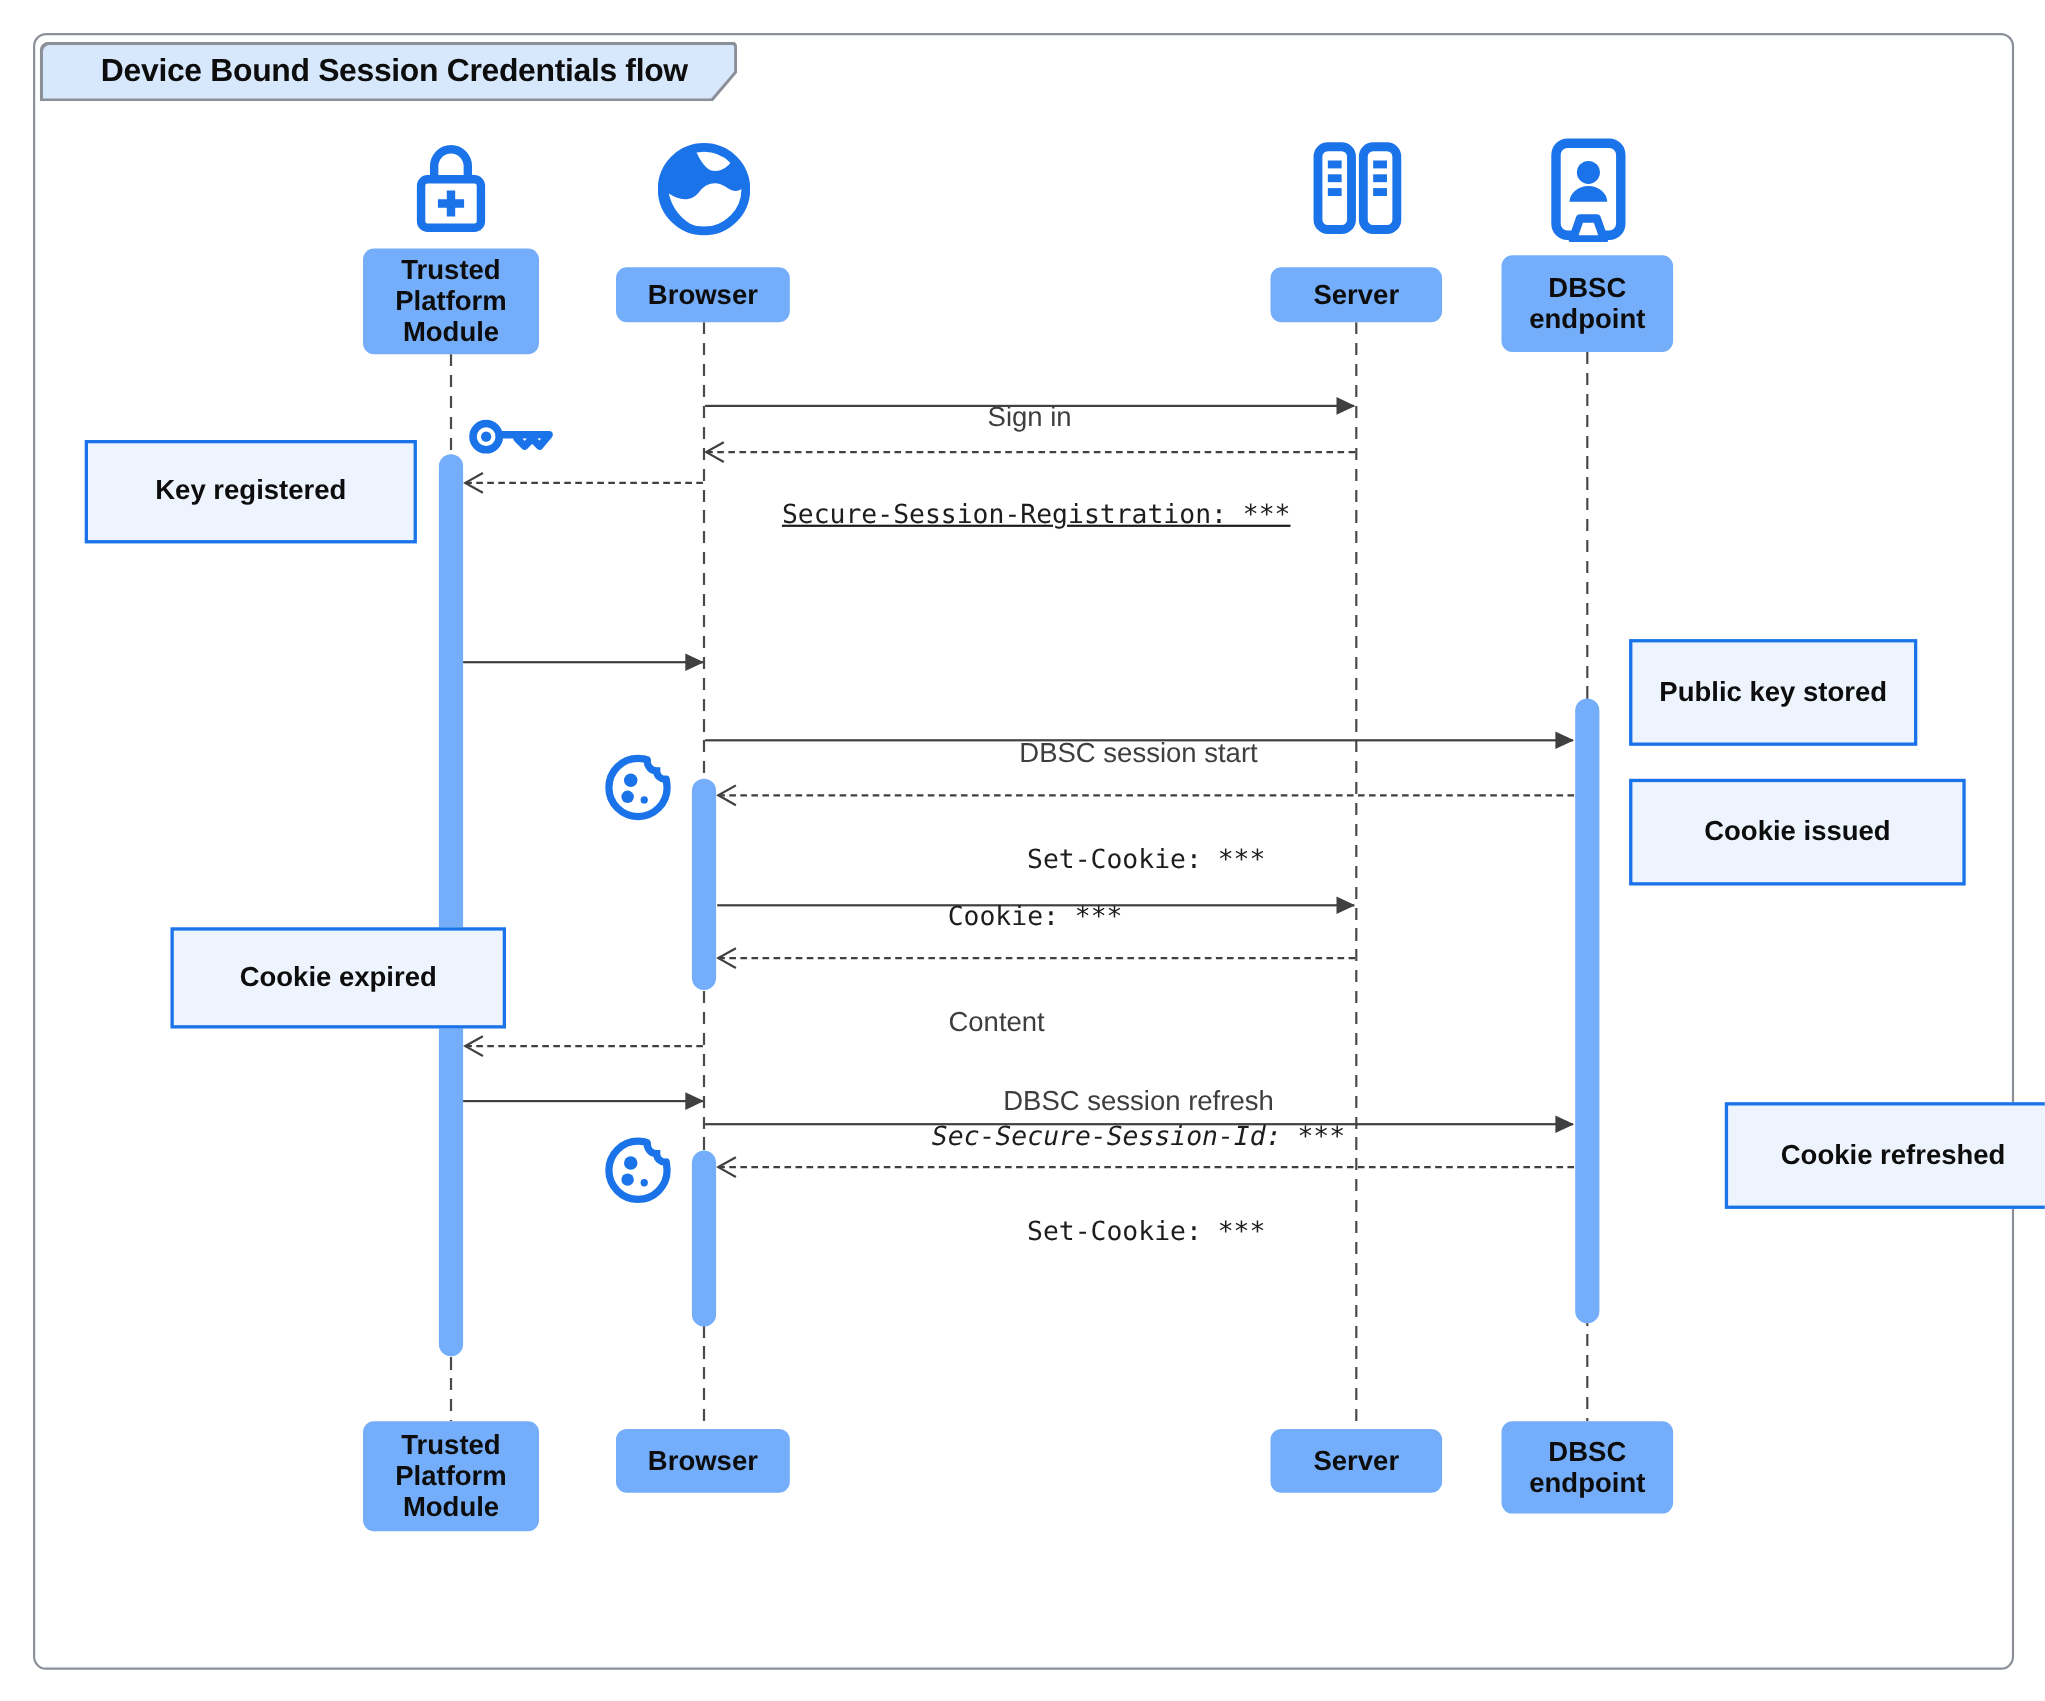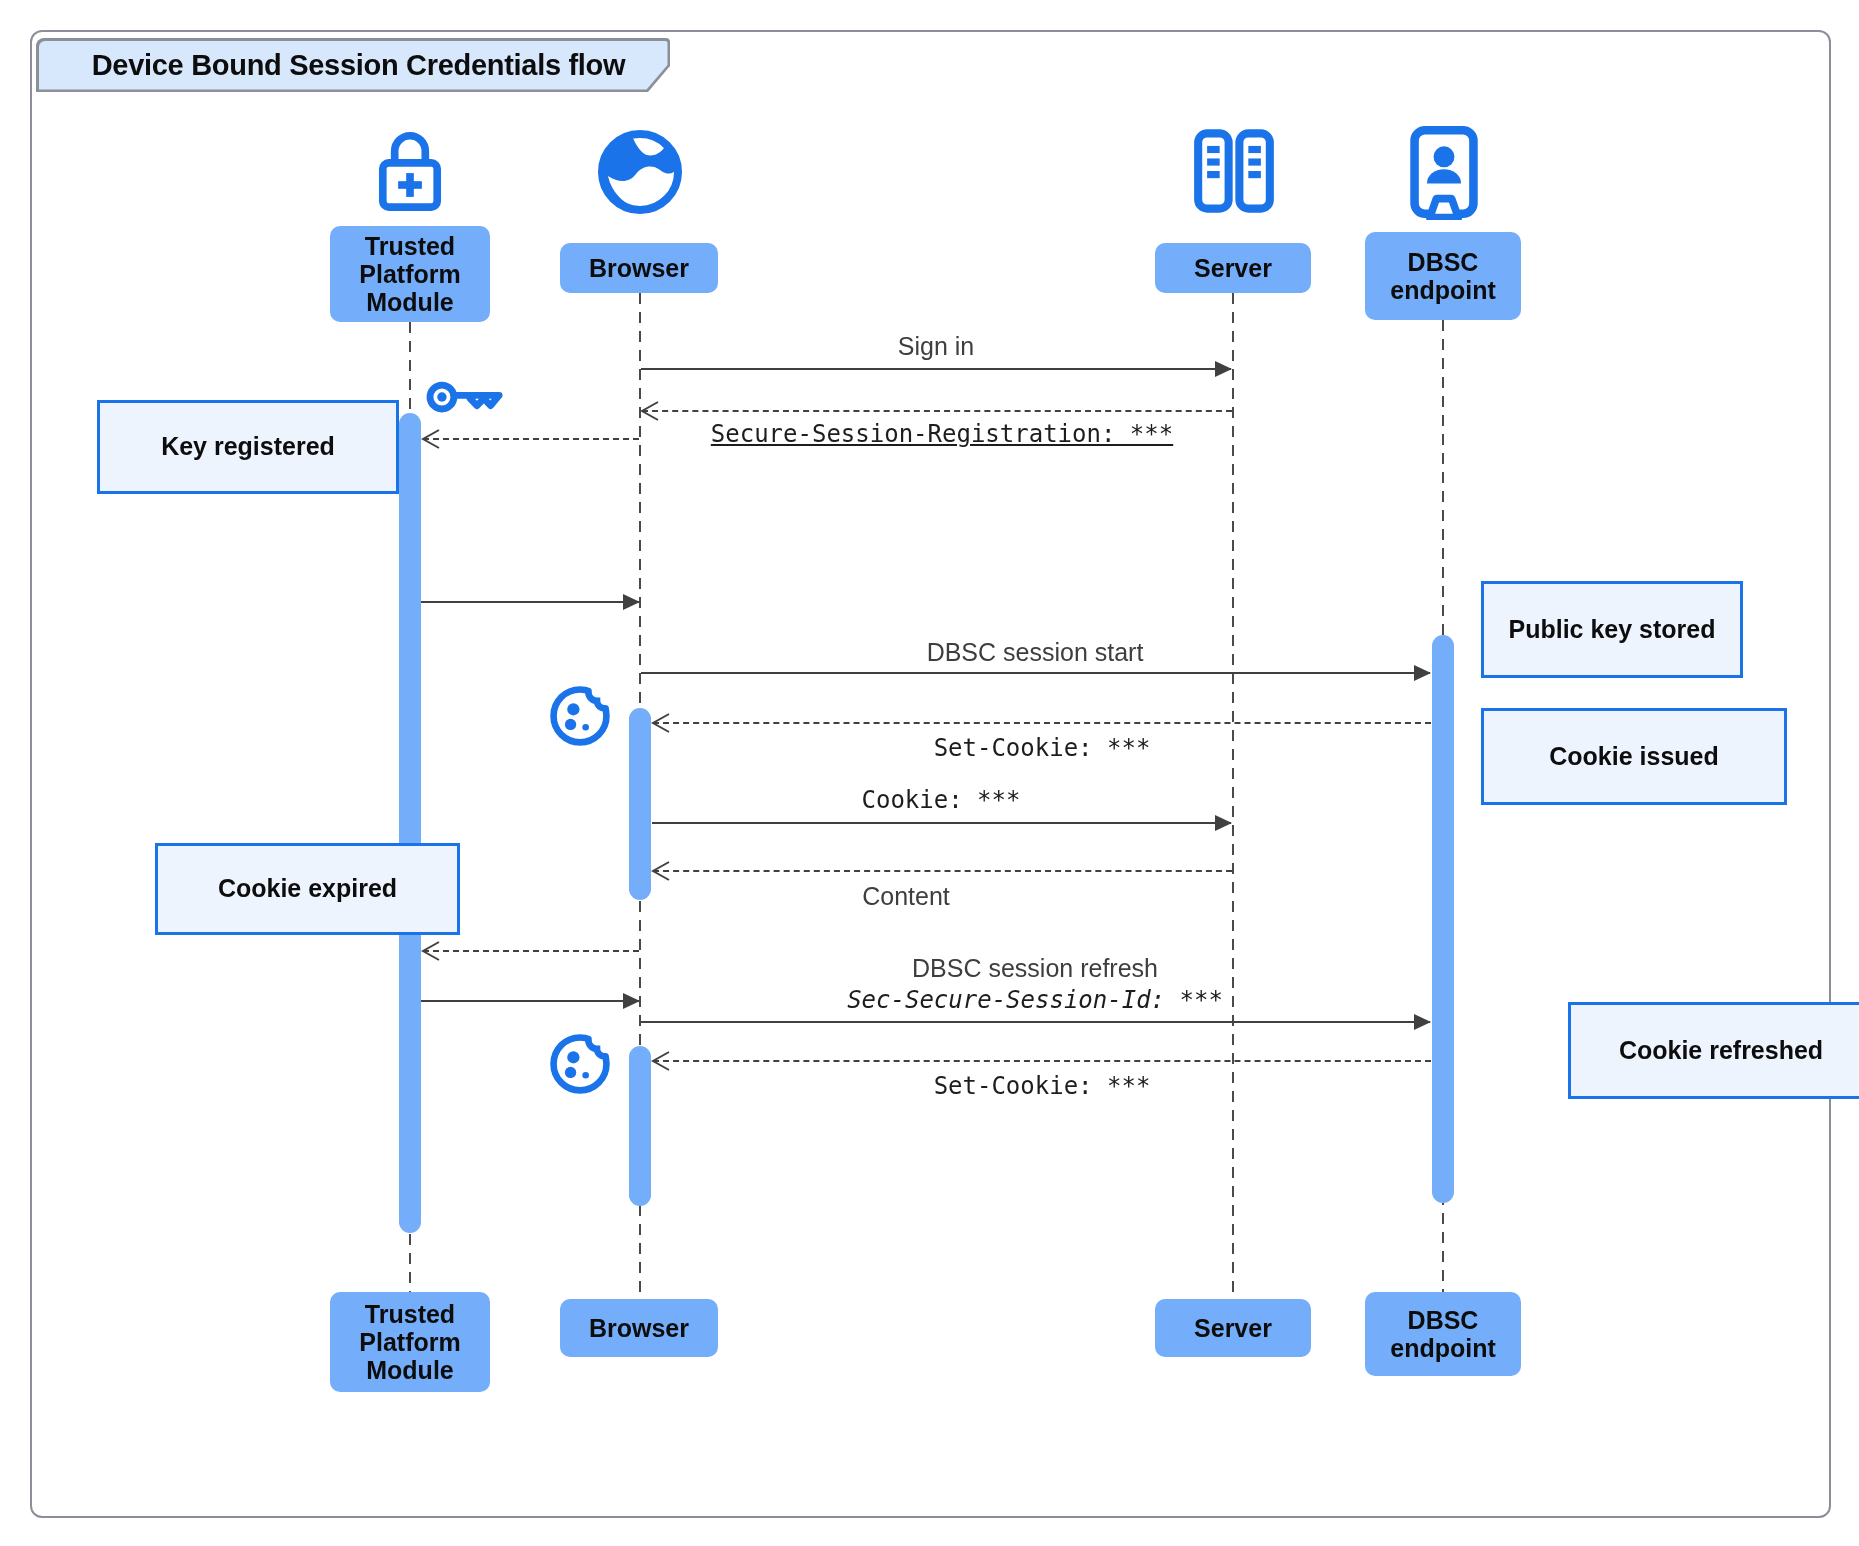--- a/index.html
+++ b/index.html
@@ -33,21 +33,21 @@
   
   .note{position:absolute;background:var(--note-fill);border:3.5px solid var(--note-border);display:flex;align-items:center;justify-content:center;
     text-align:center;font-weight:bold;font-size:25px;color:#0d0d0d;line-height:1.25;z-index:5;box-sizing:border-box;}
   
   .msg{position:absolute;height:0;border-top:2px solid var(--line);z-index:3;}
   .msg.dashed{border-top-style:dashed;}
   .head-solid-right{position:absolute;right:-1px;top:-9px;width:0;height:0;
     border-left:17px solid var(--line);border-top:8px solid transparent;border-bottom:8px solid transparent;}
   .head-open-left{position:absolute;left:-2px;top:-12px;width:20px;height:22px;z-index:3;}
   
-  .mlabel{position:absolute;transform:translateX(-50%);white-space:nowrap;z-index:4;font-size:25px;color:#3e3e3e;}
+  .mlabel{position:absolute;transform:translateX(-50%);white-space:nowrap;z-index:4;font-size:25px;color:#3e3e3e;margin-top:33px;}
   .mlabel.mono{font-family:"DejaVu Sans Mono","Liberation Mono",monospace;color:#1d1d1d;font-size:24px;}
   .icon{position:absolute;z-index:6;}
   svg{display:block;}
 </style>
 </head>
 <body>
 
 <div class="canvas">
 
   <div class="frame"></div>
@@ -140,21 +140,21 @@
     </svg>
   </div>
   <div class="msg dashed" style="left:423px;top:438px;width:216px;">
     <span class="head-open-left">
       <svg width="20" height="22" viewBox="0 0 20 22">
           <path d="M18 2 L2 11 L18 20" fill="none" stroke="#404040" stroke-width="2"></path>
         </svg>
     </span>
   </div>
 
-  <div class="note" style="left:77px;top:400px;width:302px;height:94px;margin-left:20px;">
+  <div class="note" style="left:77px;top:400px;width:302px;height:94px;">
     <span>Key registered</span>
   </div>
 
   <div class="msg" style="left:421px;top:601px;width:218px;">
     <span class="head-solid-right"></span>
   </div>
 
   <span class="mlabel" style="left:1035px;top:638px;">DBSC session start</span>
   <div class="msg" style="left:641px;top:672px;width:789px;">
     <span class="head-solid-right"></span>

